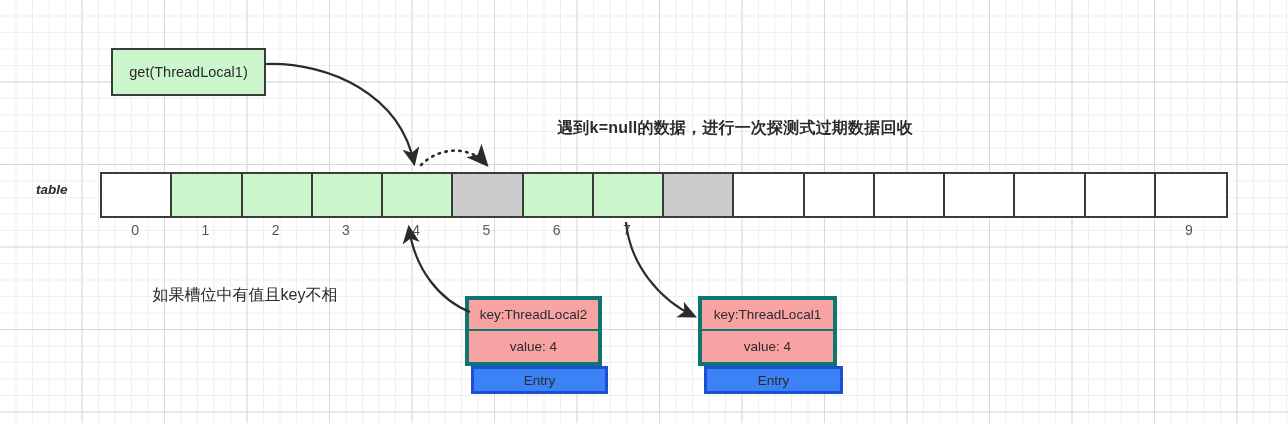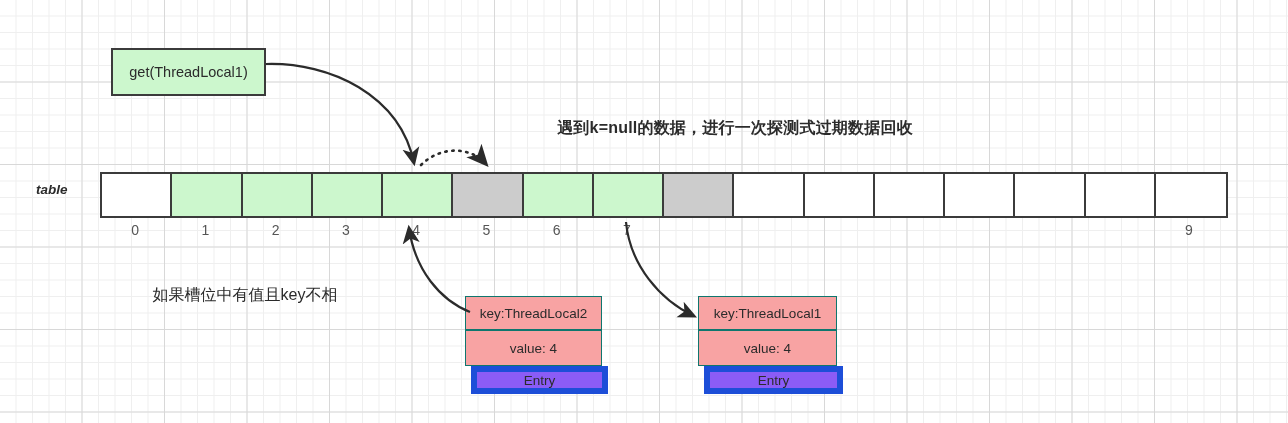--- a/index.html
+++ b/index.html
@@ -67,29 +67,29 @@
   }
   #note-left{
     position:absolute;left:100px;top:281px;width:290px;
     font-size:16px;font-weight:normal;color:#2b2b2b;text-align:center;
     line-height:28px;
   }
 
   
   .entry-group{position:absolute;}
   .entry-kv{
-    background:#f8a3a3;border:1px solid #0f766e;
+    background:#f8a3a3;border:4px solid #0f766e;
     box-sizing:border-box;
     display:flex;align-items:center;justify-content:center;
     font-size:13.5px;color:#2b2b2b;
   }
   .entry-key{height:35px;border-bottom-width:2px;}
   .entry-val{height:35px;border-top:none;}
   .entry-foot{
-    background:#8b5cf6;border:6px solid #1d4ed8;box-sizing:border-box;
+    background:#3b82f6;border:3px solid #1d4ed8;box-sizing:border-box;
     height:28px;display:flex;align-items:center;justify-content:center;
     font-size:13.5px;color:#2b2b2b;
   }
   #entry-2{left:465px;top:296px;width:137px;}
   #entry-2 .entry-foot{margin-left:6px;width:137px;}
   #entry-1{left:698px;top:296px;width:139px;border-radius:10px;}
   #entry-1 .entry-foot{margin-left:6px;width:139px;}
 </style>
 </head>
 <body>

